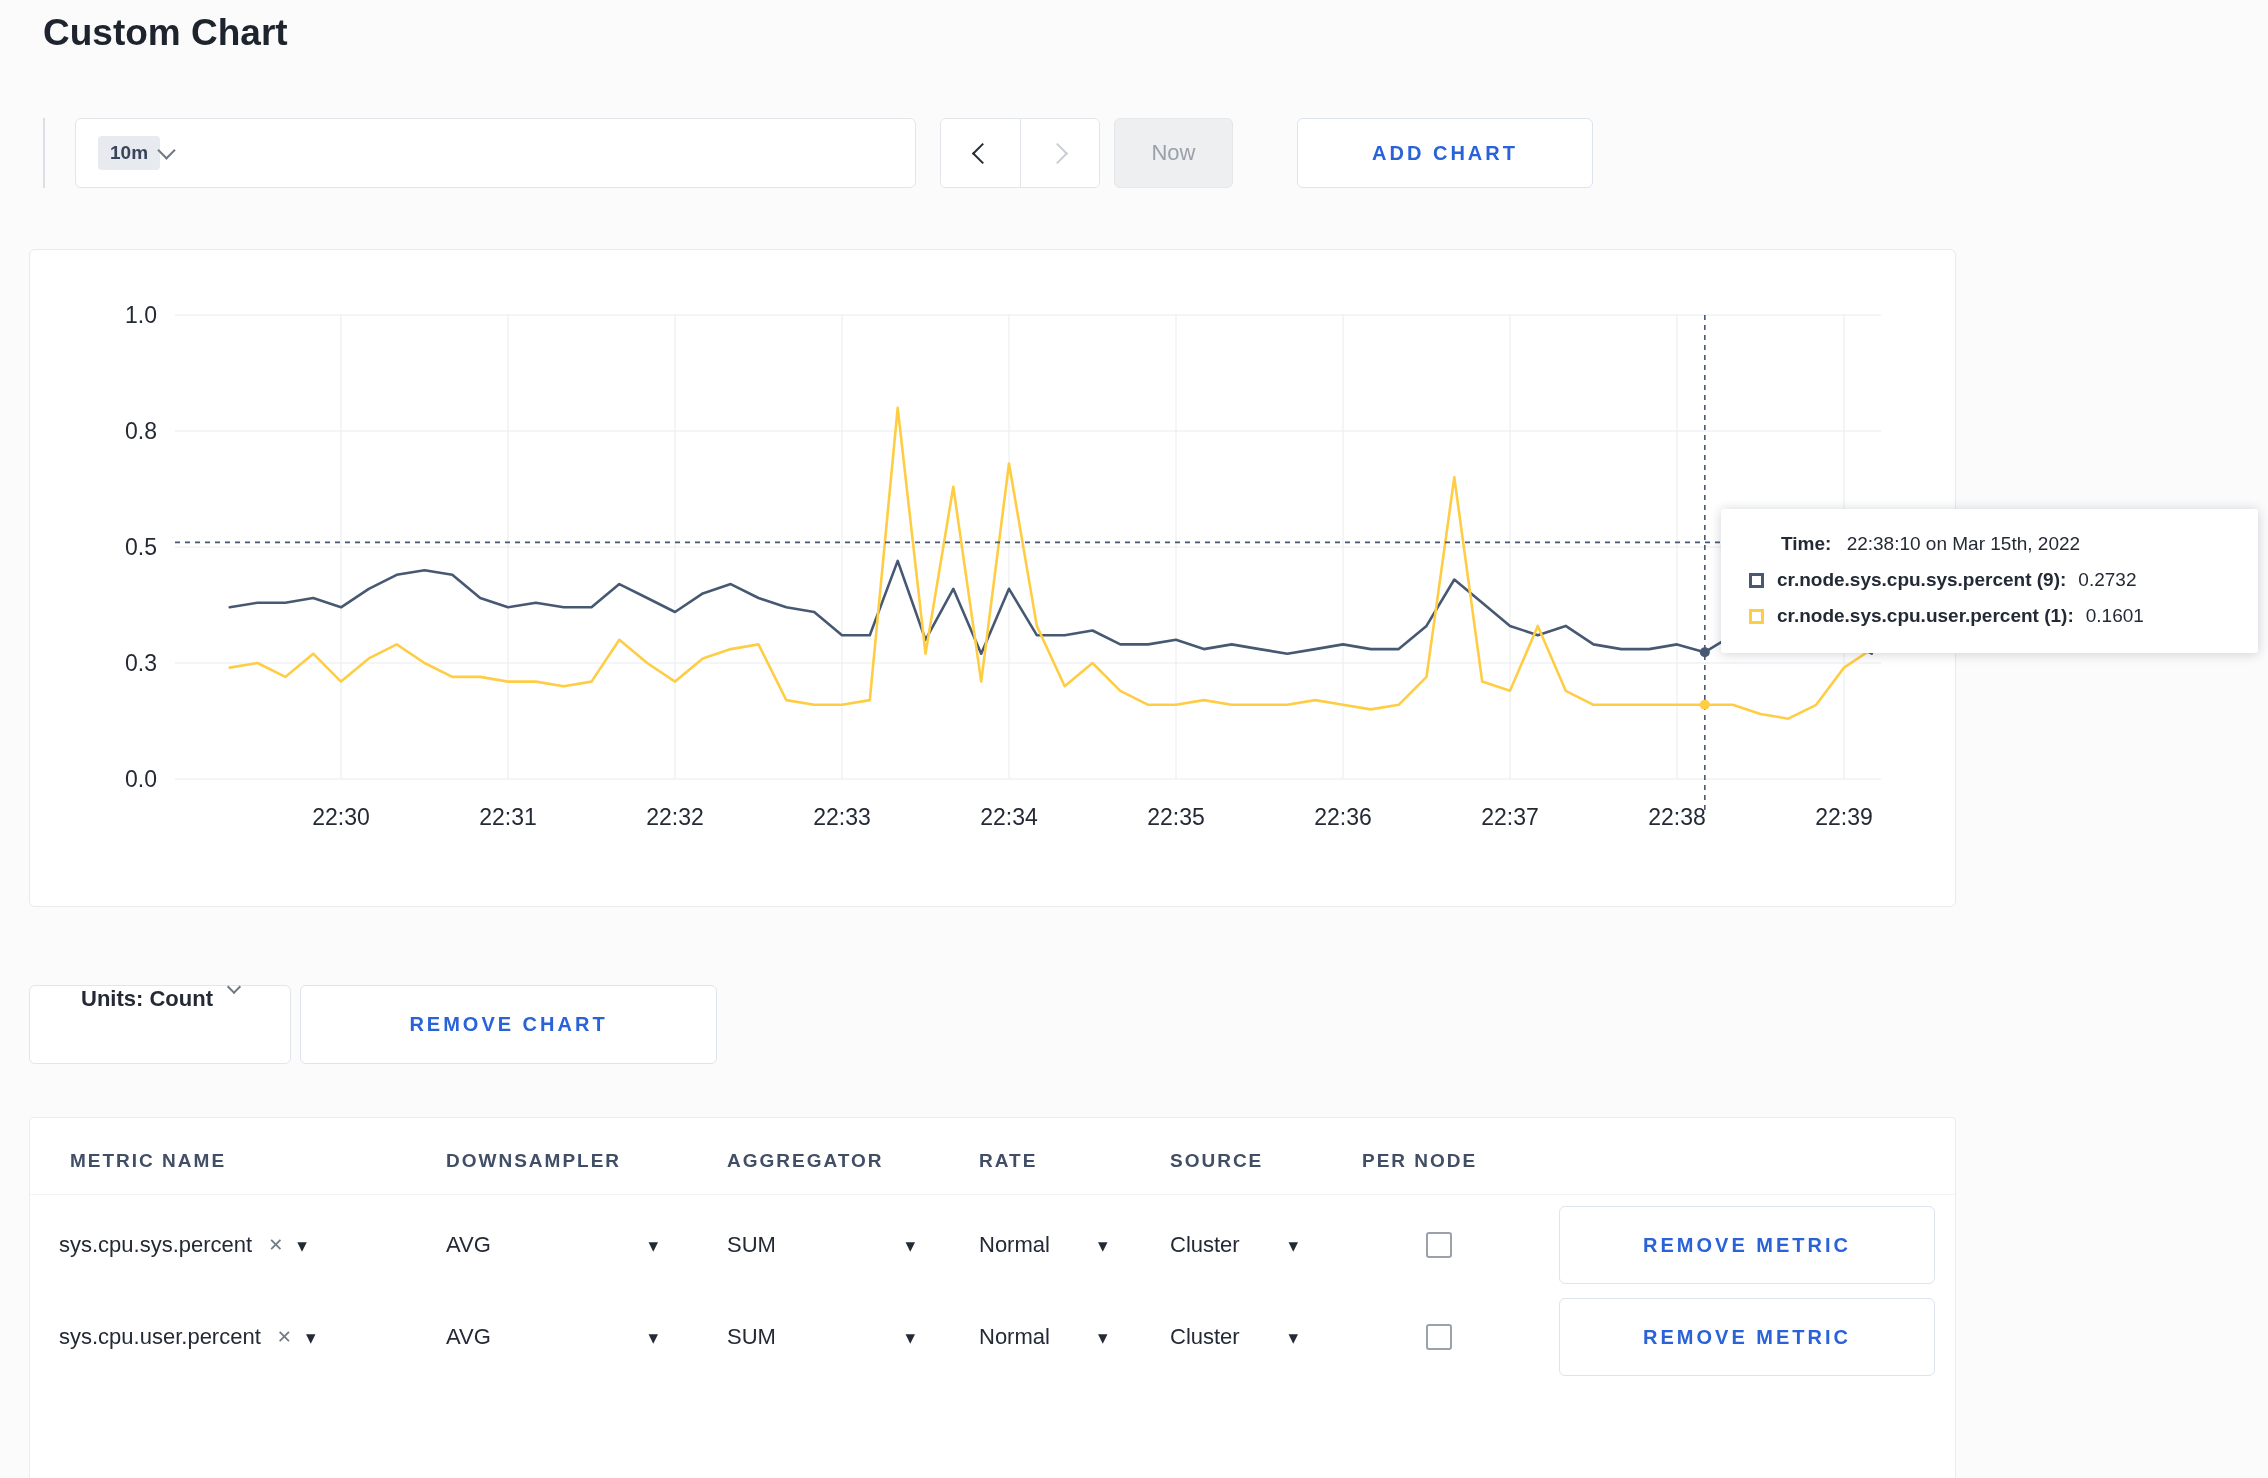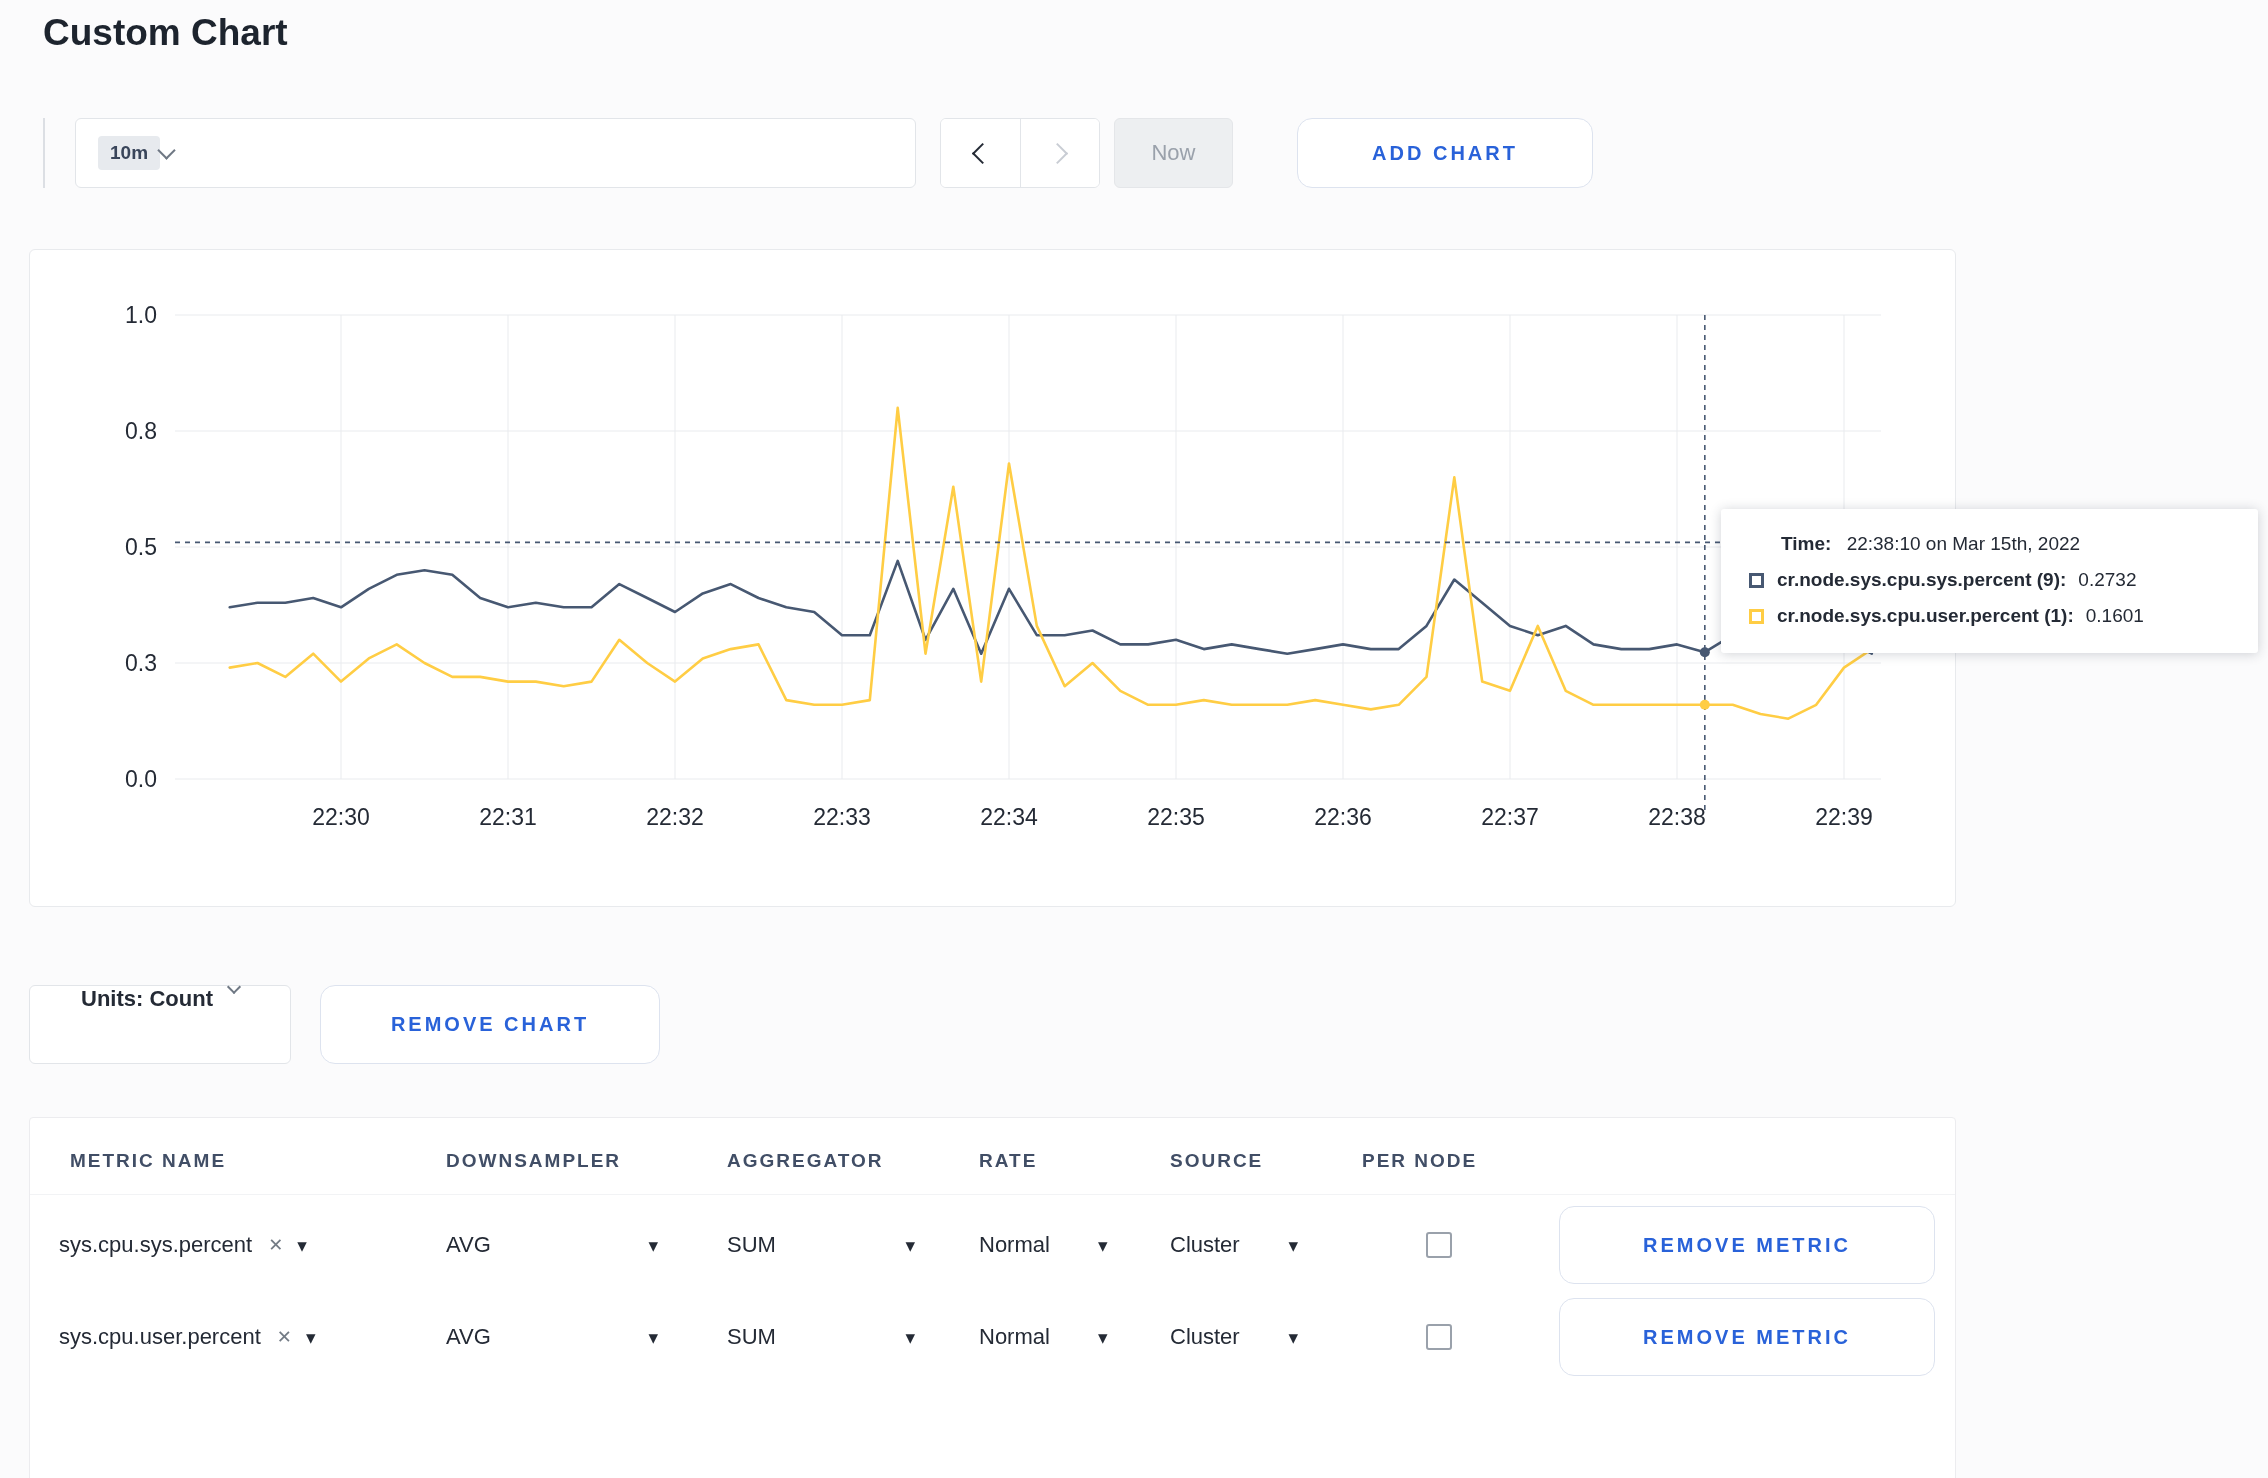--- a/index.html
+++ b/index.html
@@ -26,21 +26,21 @@
   #nav-group { left:940px; top:118px; width:160px; height:70px; display:flex; overflow:hidden; }
   .nav-btn { flex:1; display:flex; align-items:center; justify-content:center; cursor:pointer; background:#fff; }
   #prev-btn { border-right:1px solid #e2e5e9; }
   #prev-btn .chev { border-color:#242a35; }
   #next-btn .chev { border-color:#c9cdd4; }
 
   #now-btn { left:1114px; top:118px; width:119px; height:70px; background:#edeff1; border:1px solid #e4e6e9;
              border-radius:6px; display:flex; align-items:center; justify-content:center;
              font-size:22px; color:#9aa1ab; }
 
-  .blue-btn { background:#fff; border:1px solid #dde3ef; border-radius:15px; color:#2962d9;
+  .blue-btn { background:#fff; border:1px solid #dde3ef; border-radius:6px; color:#2962d9;
               font-size:20px; font-weight:600; letter-spacing:3px; display:flex; align-items:center;
               justify-content:center; cursor:pointer; }
   #add-chart-btn { left:1297px; top:118px; width:296px; height:70px; }
 
   
   #chart-panel { left:29px; top:249px; width:1927px; height:658px; background:#fff;
                  border:1px solid #e8eaed; border-radius:6px; }
   #chart-svg { position:absolute; left:0; top:0; }
   svg text { font-family:"Liberation Sans", sans-serif; }
 
@@ -53,21 +53,21 @@
   .t-row { display:flex; align-items:center; margin-top:14px; font-size:19px; }
   .swatch { width:15px; height:15px; border-width:3px; border-style:solid; margin-right:13px; flex:none; }
   .t-row .name { font-weight:700; }
   .t-row .val { margin-left:12px; }
 
   
   #units-select { left:29px; top:985px; width:262px; height:79px; display:flex; align-items:flex-start;
                   justify-content:center; gap:16px; cursor:pointer; }
   #units-select .lbl { font-size:22px; font-weight:700; color:#242a35; }
   #units-select .chev { width:10px; height:10px; margin-top:-4px; }
-  #remove-chart-btn { left:320px; top:985px; width:340px; height:79px; }
+  #remove-chart-btn { left:300px; top:985px; width:417px; height:79px; }
 
   
   #metrics-panel { left:29px; top:1117px; width:1927px; height:372px; background:#fff;
                    border:1px solid #ececef; border-radius:4px 4px 0 0; }
   .hdr { position:absolute; top:32px; font-size:19px; font-weight:600; letter-spacing:2px; color:#414e66; }
   #hdr-rule { position:absolute; left:0; top:76px; width:100%; height:1px; background:#f2f3f5; }
   .mrow { position:absolute; left:0; width:100%; height:78px; }
   .cell { position:absolute; top:0; height:78px; display:flex; align-items:center; font-size:22px; color:#242a35; }
   .caret { font-size:19px; color:#242a35; line-height:1; }
   .clear-x { font-size:18px; color:#737b85; margin:0 14px 0 16px; cursor:pointer; }

